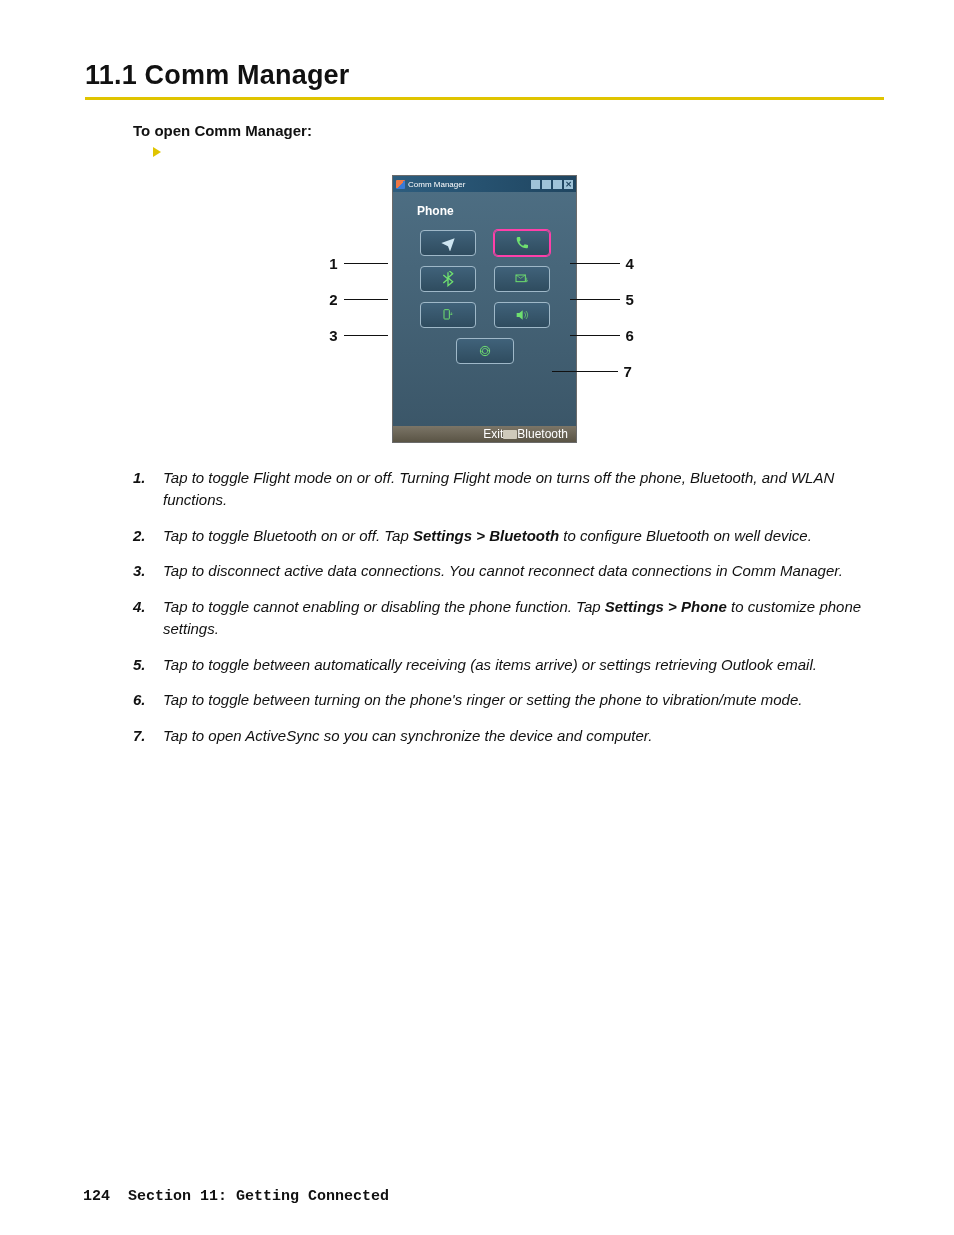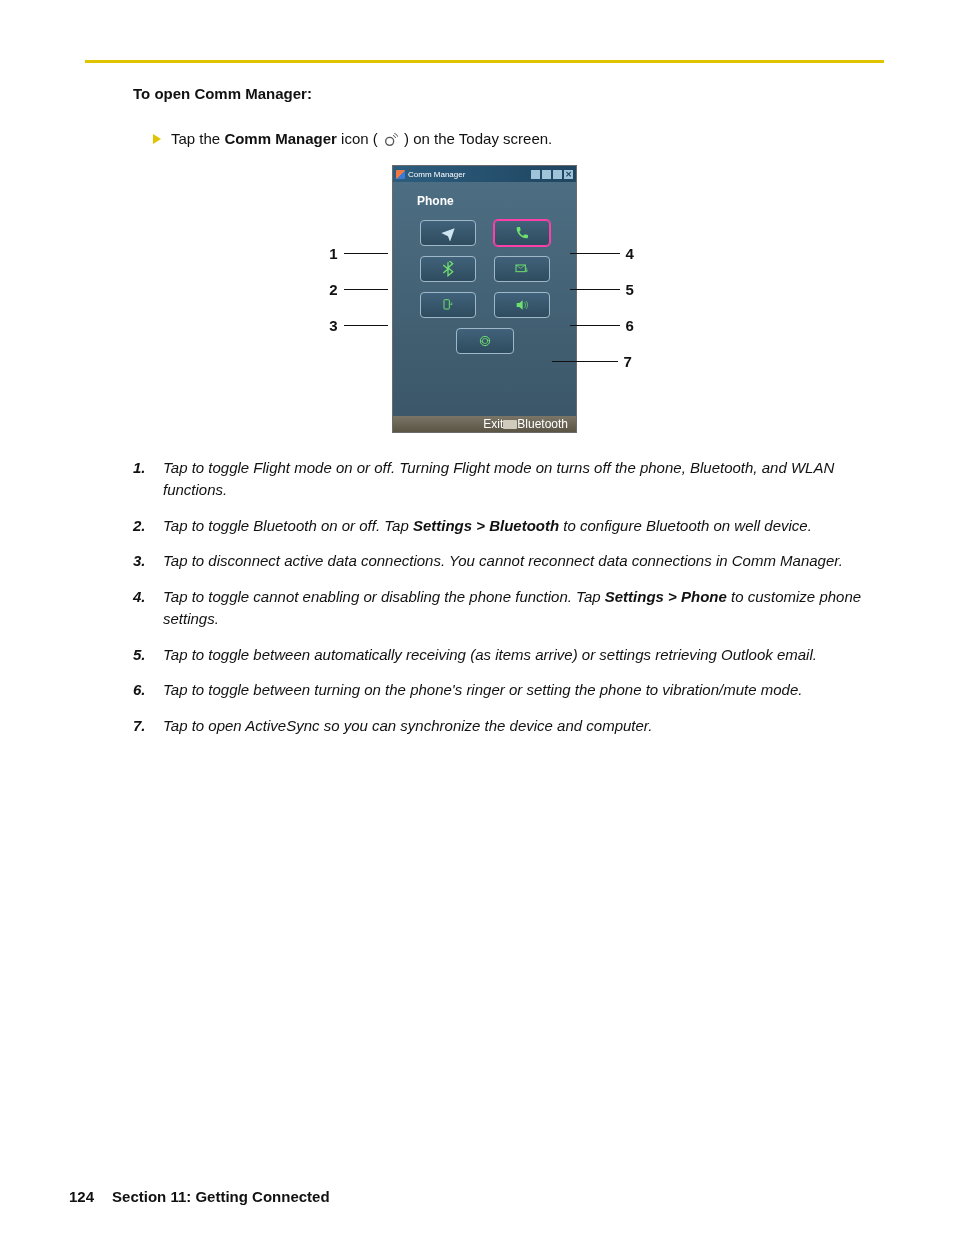--- a/index.html
+++ b/index.html
@@ -30,21 +30,21 @@
   }
   p {
     font-size: 15px;
     line-height: 1.45;
     margin: 0 0 14px 0;
   }
   .bold { font-weight: 700; }
   h3.subhead {
     font-size: 15px;
     font-weight: 700;
-    margin: 22px 0 28px 48px;
+    margin: 22px 0 8px 48px;
   }
   .step-line {
     display: flex;
     align-items: center;
     gap: 10px;
     margin-left: 68px;
     font-size: 15px;
   }
   .tri-bullet {
     width: 0; height: 0;
@@ -179,48 +179,41 @@
   }
   ol.numlist > li::before {
     content: counter(item) ".";
     position: absolute;
     left: 0;
     font-weight: 700;
   }
 
   .footer {
     position: absolute;
-    left: 69px;
+    left: 83px;
     bottom: 30px;
     font-size: 15px;
     font-weight: 700;
+    font-family: Liberation Mono, monospace;
   }
   .footer .pn { margin-right: 18px; }
 </style>
 </head>
 <body>
 
 <div class="page">
 
+  <h1 class="section-title">11.1  Comm Manager</h1>
   <div class="rule"></div>
 
 
   <h3 class="subhead">To open Comm Manager:</h3>
 
   <div class="step-line">
     <span class="tri-bullet"></span>
-    <span>
-      <span>Tap the </span><span class="bold">Comm Manager</span><span> icon ( </span><span class="inline-icon">
-        <svg viewBox="0 0 24 24">
-            <circle cx="10" cy="14" r="6" fill="none" stroke="#555" stroke-width="2"></circle>
-            <path d="M15 5 q3 1 4 4" stroke="#555" fill="none" stroke-width="1.5"></path>
-            <path d="M17 2 q4 1 5 5" stroke="#555" fill="none" stroke-width="1.5"></path>
-          </svg>
-      </span><span> ) on the Today screen.</span>
-    </span>
   </div>
 
   <div class="figure-wrap">
     <div class="figure">
 
       <div class="callout left" style="top:80px">
           <span>1</span>
           <span class="line"></span>
         </div>
       <div class="callout left" style="top:116px">

